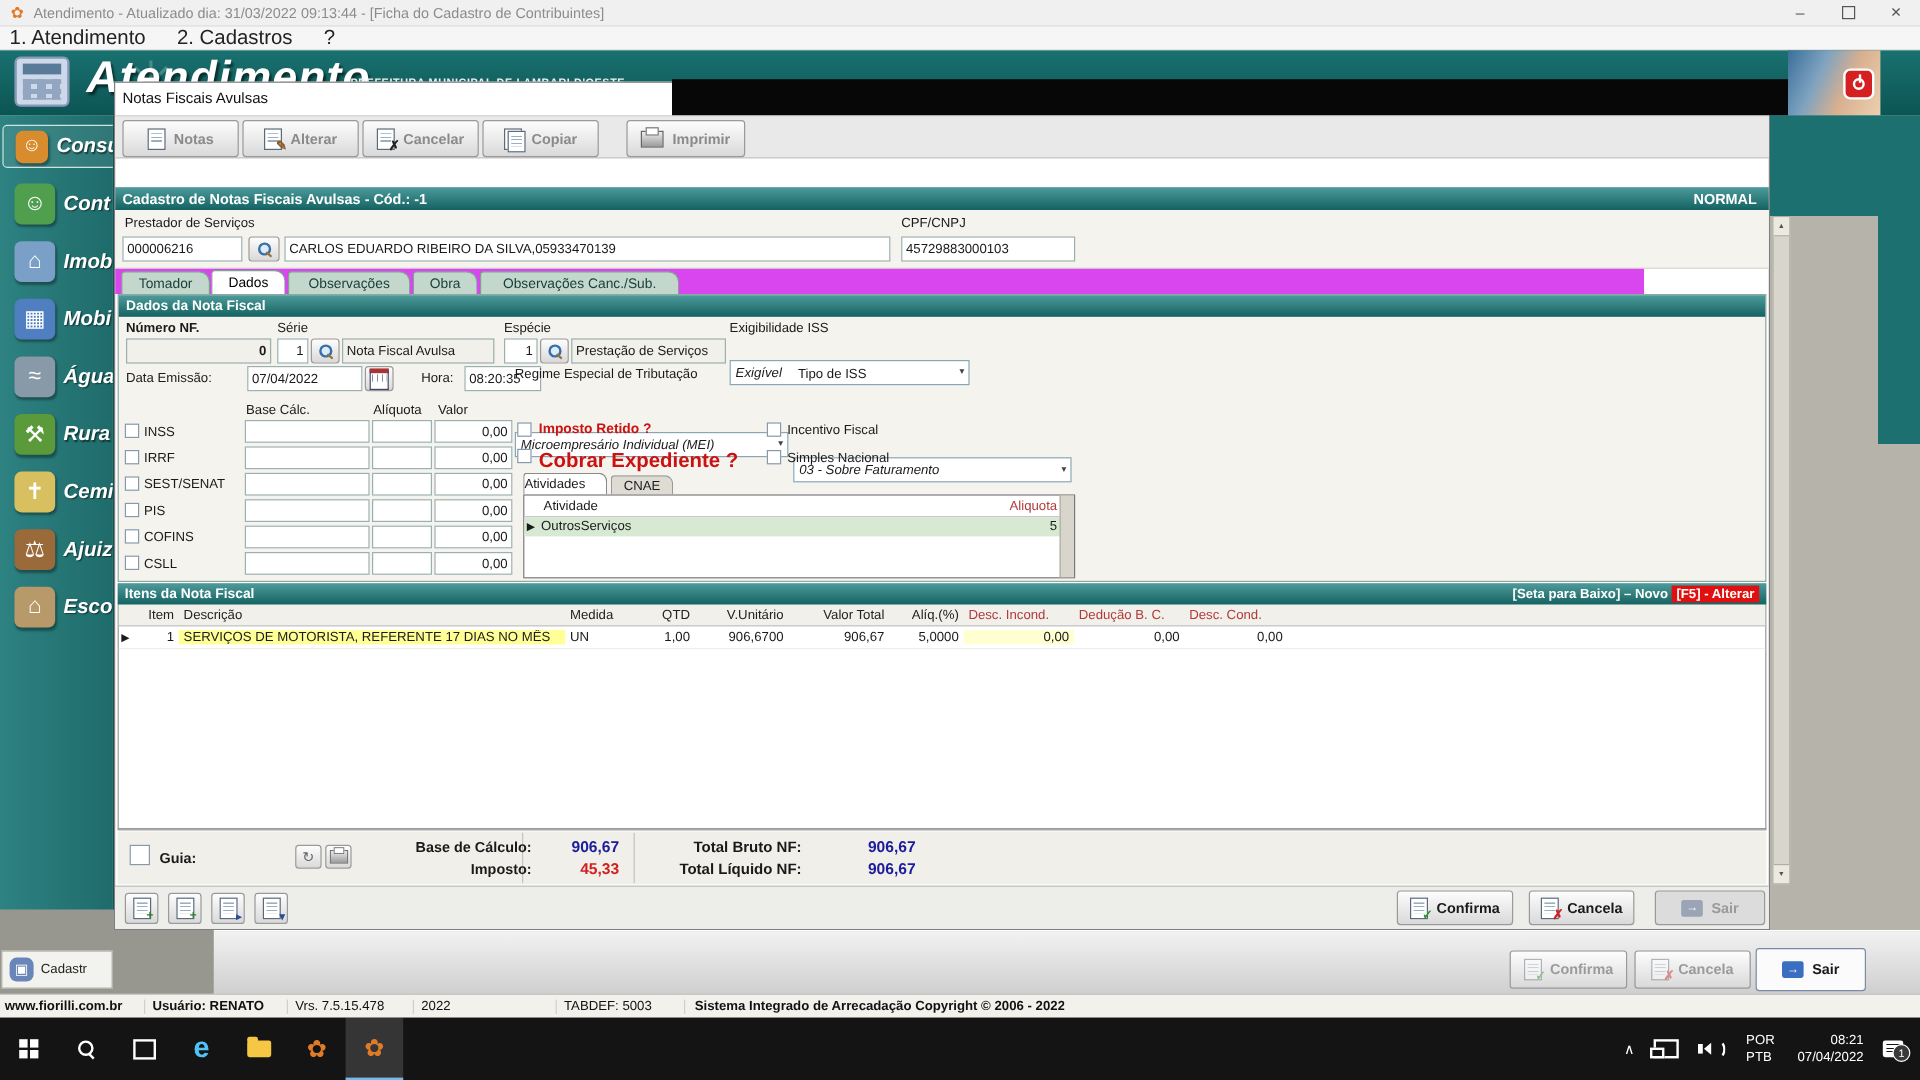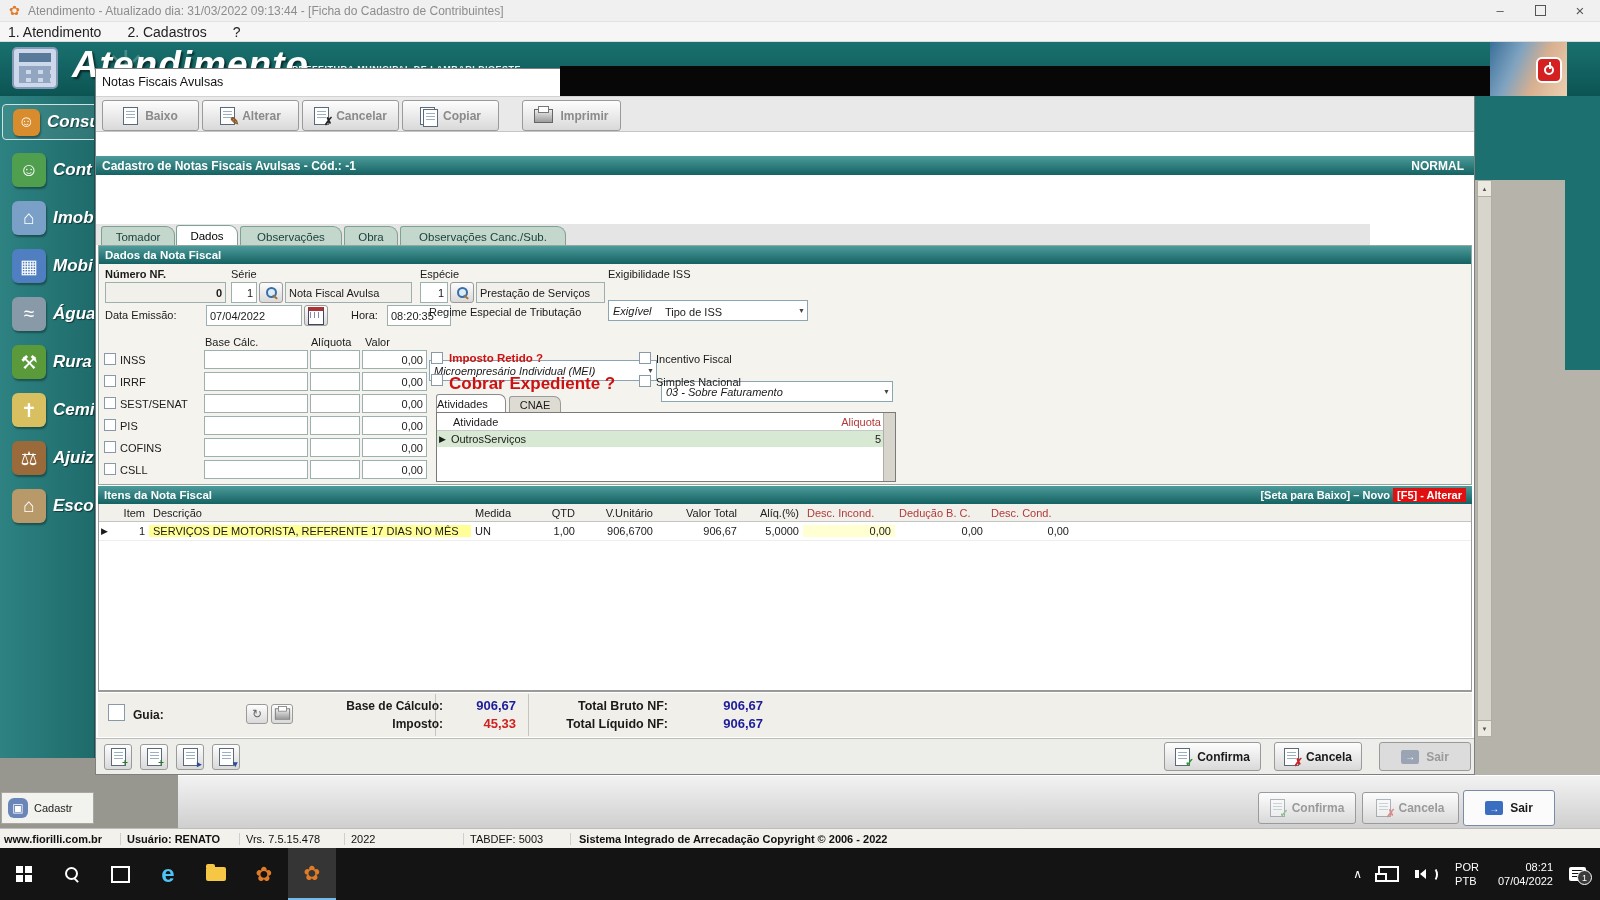--- a/index.html
+++ b/index.html
@@ -56,21 +56,21 @@
   <span style="color:#e07b28;font-size:13px;margin:0 8px 0 9px;">✿</span>
   <span style="color:#8c8c8c;font-size:12px;">Atendimento - Atualizado dia: 31/03/2022 09:13:44 - [Ficha do Cadastro de Contribuintes]</span>
   <span style="flex:1"></span>
   <span style="width:40px;text-align:center;color:#555;font-size:13px;">–</span>
   <span style="width:40px;display:flex;justify-content:center;">
     <span style="width:9px;height:9px;border:1px solid #555;display:inline-block;"></span>
   </span>
   <span style="width:40px;text-align:center;color:#555;font-size:15px;">×</span>
 </div>
 
-<div class="abs" style="left:0;top:22px;width:1600px;height:20px;background:#f6f6f6;border-bottom:1px solid #dcdcdc;display:flex;align-items:center;gap:26px;padding-left:8px;font-size:14px;color:#222;">
+<div class="abs" style="left:0;top:22px;width:1600px;height:20px;background:#f6f6f6;border-bottom:1px solid #dcdcdc;display:flex;align-items:center;gap:26px;padding-left:8px;font-size:17px;color:#222;">
   <span>1. Atendimento</span>
   <span>2. Cadastros</span>
   <span>?</span>
 </div>
 
 <div class="abs" style="left:0;top:42px;width:1600px;height:54px;background:linear-gradient(180deg,#19716f,#0c5454);overflow:hidden;">
   <span class="abs" style="left:12px;top:5px;width:46px;height:42px;background:#cdd9ea;border:2px solid #8699b8;border-radius:5px;">
     <span class="abs" style="left:5px;top:4px;right:5px;height:9px;background:#5a7a9a;"></span>
     <span class="abs" style="left:5px;top:17px;right:5px;bottom:4px;
           background:repeating-linear-gradient(#7a90b0 0 4px,transparent 4px 8px),repeating-linear-gradient(90deg,#7a90b0 0 7px,transparent 7px 12px);opacity:.7;"></span>
@@ -164,21 +164,21 @@
 
 <div class="abs" style="left:95px;top:68px;width:1380px;height:707px;background:#fff;border:1px solid #7f7f7f;z-index:20;">
 
   <div class="abs" style="left:6px;top:6px;font-size:12.5px;color:#111;">Notas Fiscais Avulsas</div>
 
   <div class="abs" style="left:0;top:27px;width:1378px;height:36px;background:#e9e9e9;border-top:1px solid #d2d2d2;border-bottom:1px solid #c6c6c6;">
     <div class="btn" style="position:absolute;left:6px;top:3px;width:95px;height:29px;color:#8a8a8a;font-weight:bold;">
       <span class="doc">
           <span class="ovl"></span>
         </span>
-      <span>Baixo</span>
+      <span>Notas</span>
     </div>
     <div class="btn" style="position:absolute;left:106px;top:3px;width:95px;height:29px;color:#8a8a8a;font-weight:bold;">
       <span class="doc">
           <span class="ovl" style="color:#8a5a2a;">✎</span>
         </span>
       <span>Alterar</span>
     </div>
     <div class="btn" style="position:absolute;left:206px;top:3px;width:95px;height:29px;color:#8a8a8a;font-weight:bold;">
       <span class="doc">
           <span class="ovl" style="color:#222;">✗</span>
@@ -198,22 +198,38 @@
     </div>
   </div>
 
 
   <div class="abs teal" style="left:0;top:87px;width:1378px;height:19px;">
     <span>Cadastro de Notas Fiscais Avulsas - Cód.: -1</span>
     <span style="flex:1"></span>
     <span style="padding-right:4px;">NORMAL</span>
   </div>
 
-
-  <div class="abs" style="left:0;top:155px;width:1274px;height:21px;background:#e5e5e5;">
+  <div class="abs" style="left:0;top:106px;width:1378px;height:49px;background:#f4f3ee;border-bottom:1px solid #d8d6cc;">
+    <span class="abs lbl" style="left:8px;top:5px;">Prestador de Serviços</span>
+    <span class="abs lbl" style="left:655px;top:5px;">CPF/CNPJ</span>
+    <div class="abs inp" style="left:6px;top:22px;width:100px;height:21px;">
+      <span>000006216</span>
+    </div>
+    <div class="abs btn" style="left:111px;top:22px;width:26px;height:21px;">
+      <span class="mag"></span>
+    </div>
+    <div class="abs inp" style="left:141px;top:22px;width:505px;height:21px;">
+      <span>CARLOS EDUARDO RIBEIRO DA SILVA,05933470139</span>
+    </div>
+    <div class="abs inp" style="left:655px;top:22px;width:145px;height:21px;">
+      <span>45729883000103</span>
+    </div>
+  </div>
+
+  <div class="abs" style="left:0;top:155px;width:1274px;height:21px;background:#d946ef;">
     <div class="tab2" style="position:absolute;left:5px;top:2px;width:72px;height:19px;">
       <span>Tomador</span>
     </div>
     <div class="tab2 on" style="position:absolute;left:80px;top:1px;width:60px;height:20px;">
       <span>Dados</span>
     </div>
     <div class="tab2" style="position:absolute;left:144px;top:2px;width:100px;height:19px;">
       <span>Observações</span>
     </div>
     <div class="tab2" style="position:absolute;left:248px;top:2px;width:52px;height:19px;">

